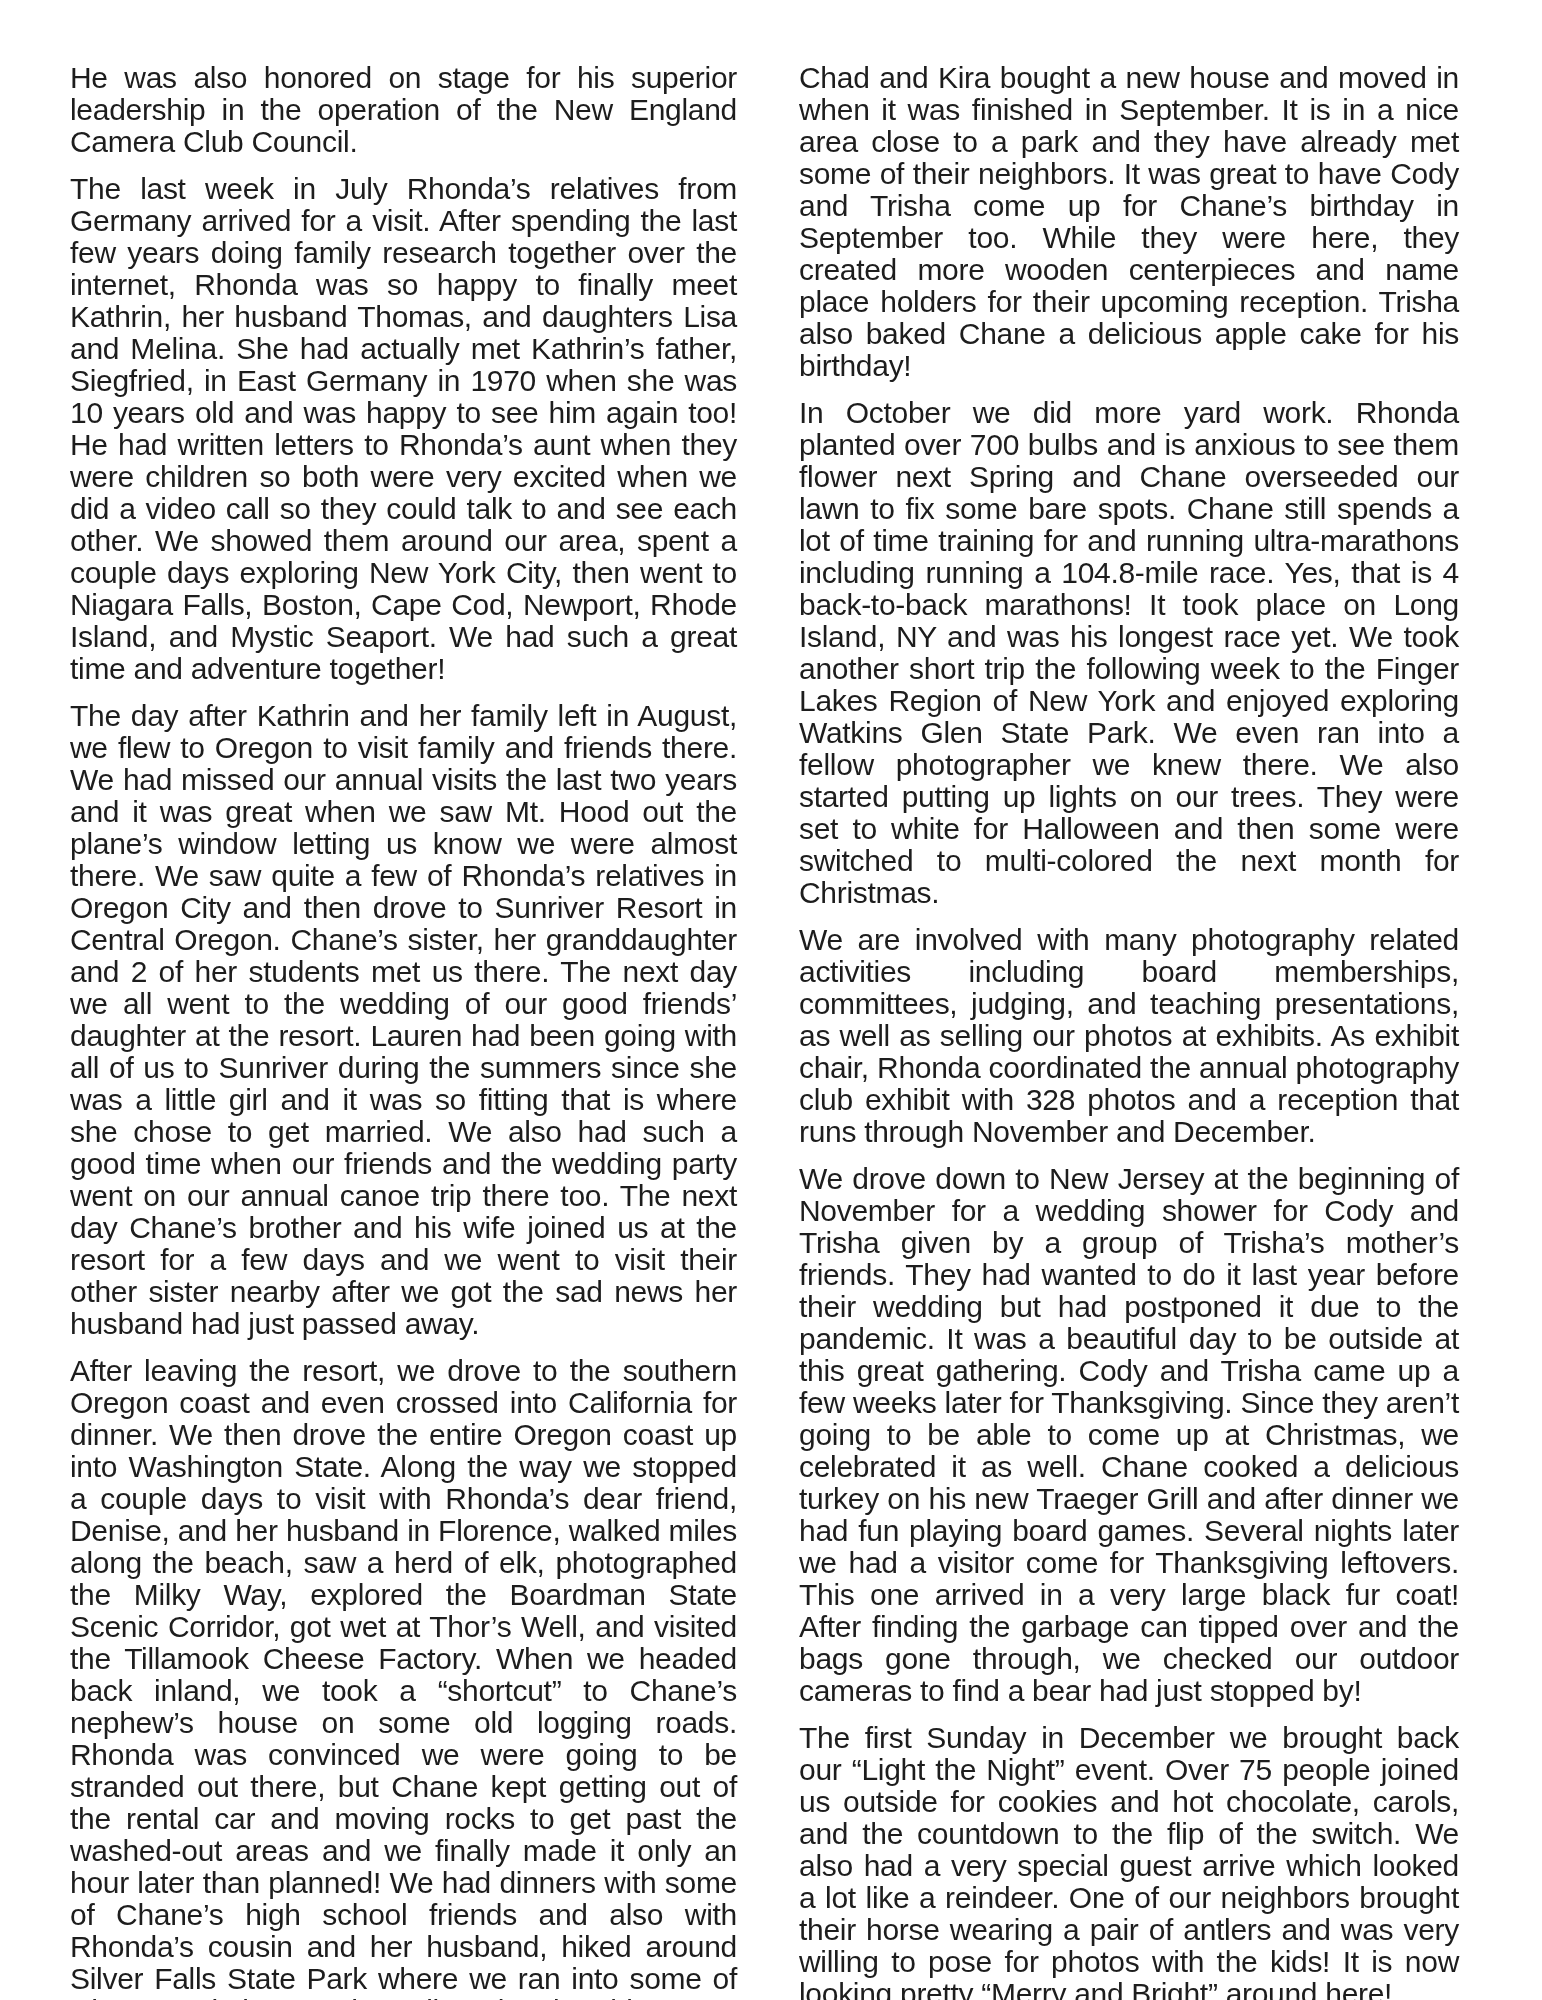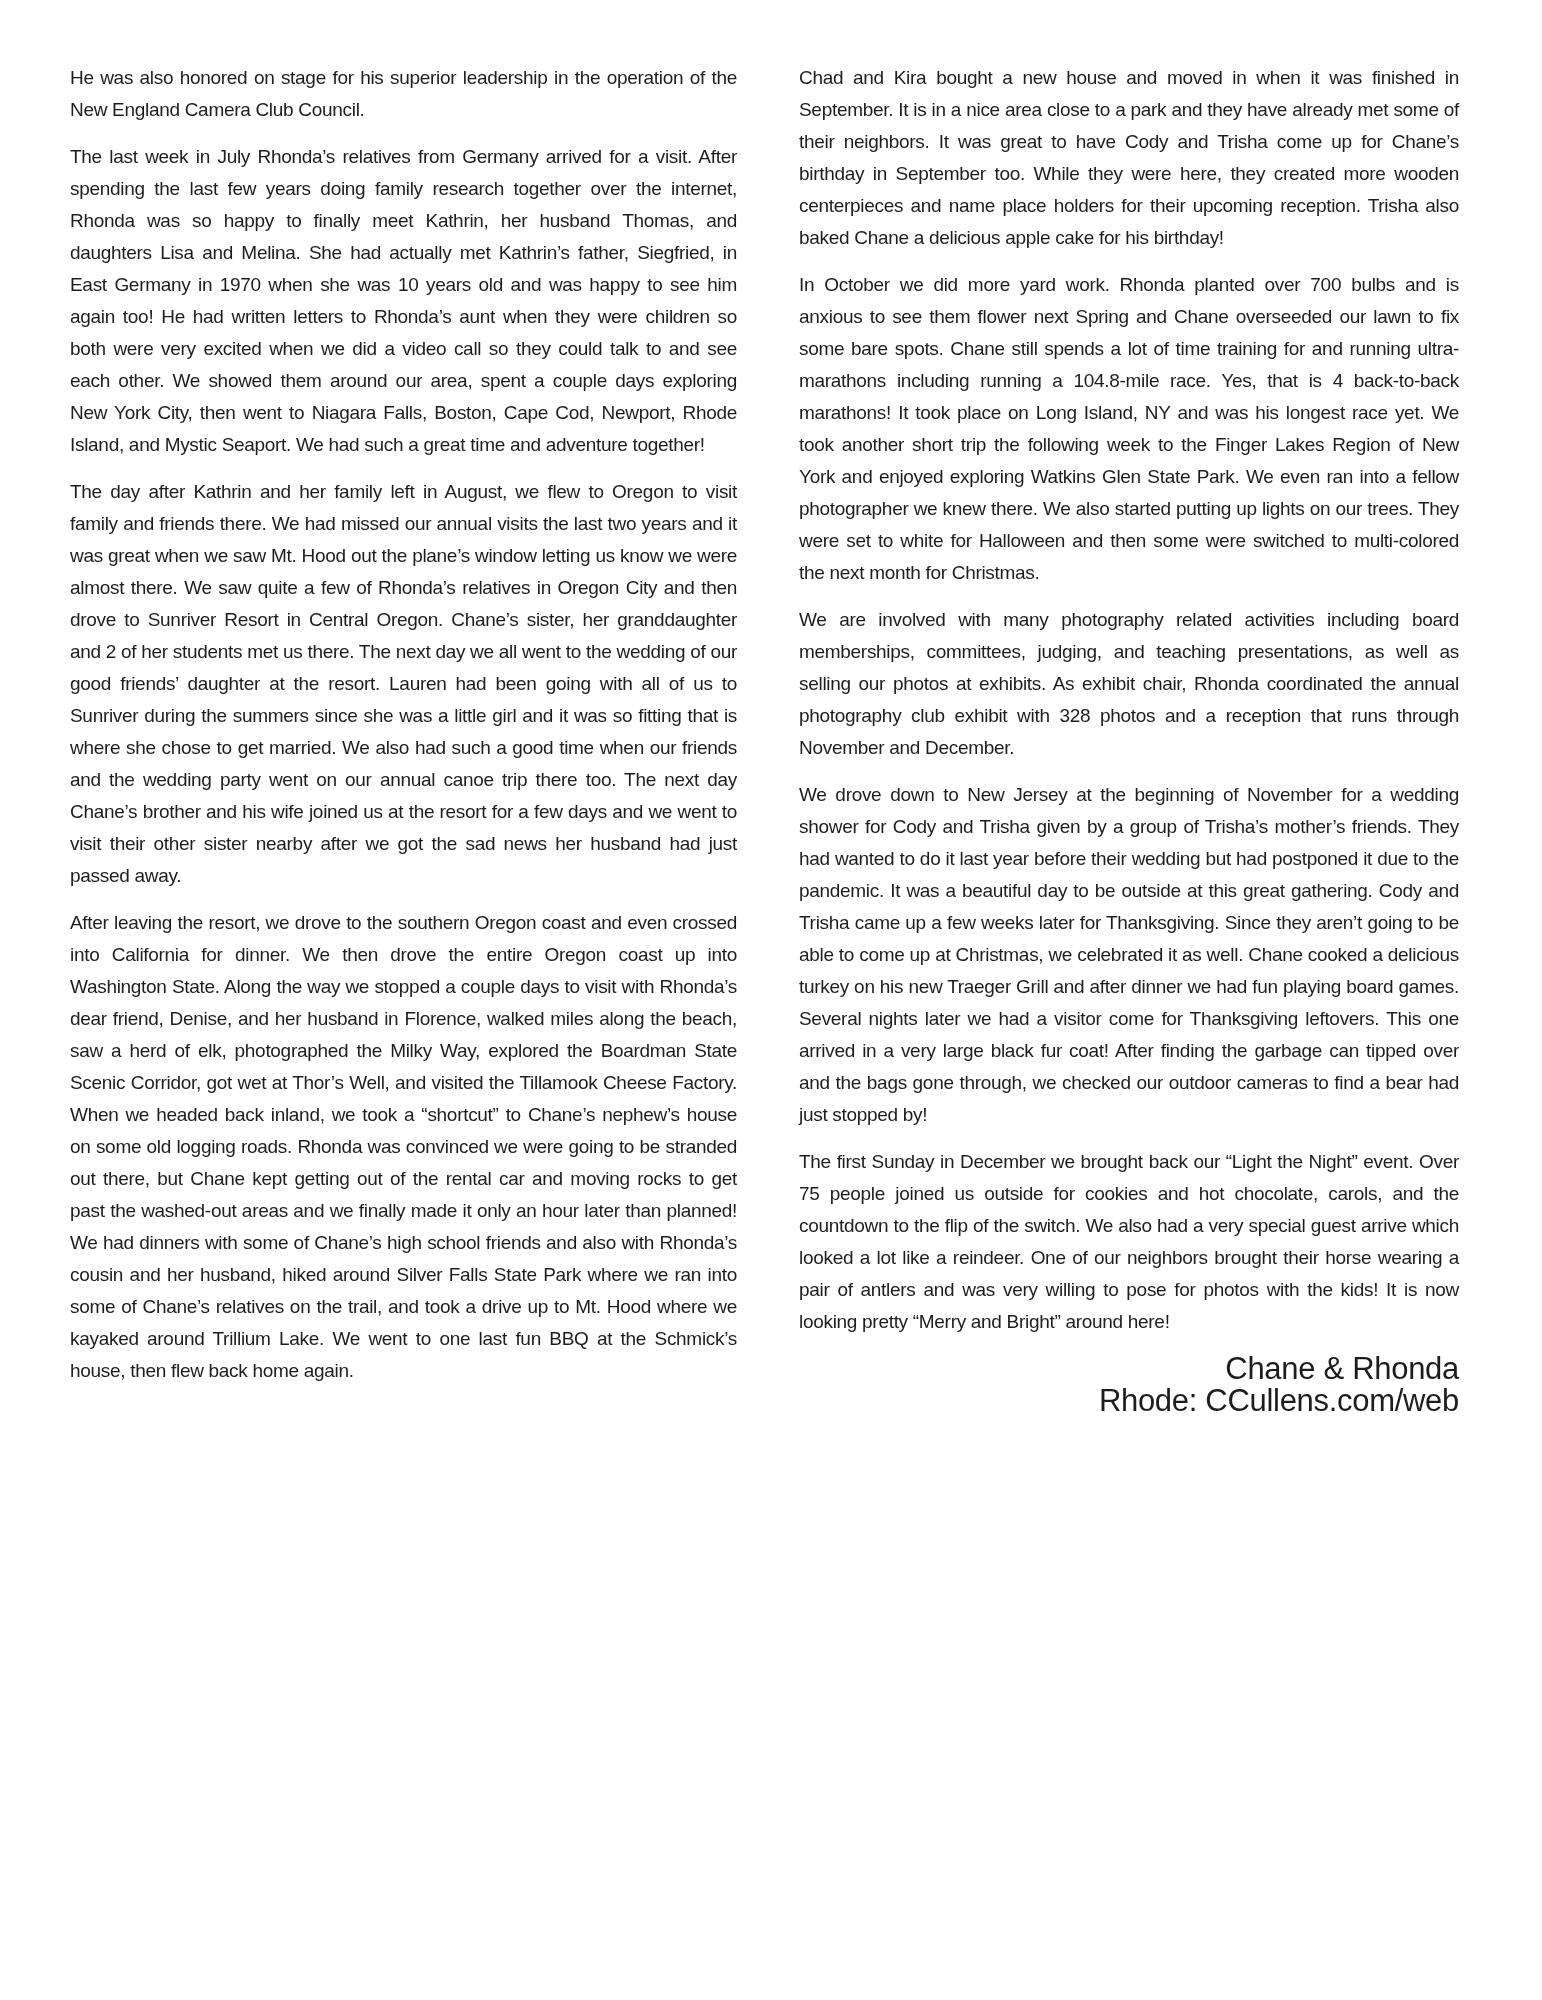--- a/index.html
+++ b/index.html
@@ -20,21 +20,21 @@
     position: absolute;
     top: 62px;
     left: 70px;
     display: flex;
     gap: 62px;
   }
   .column-left  { width: 667px; }
   .column-right { width: 660px; }
   .column p {
     margin: 0 0 15px 0;
-    font-size: 19px;
+    font-size: 30px;
     line-height: 32px;
     letter-spacing: -0.3px;
     text-align: justify;
     text-justify: inter-word;
   }
   .signature {
     font-size: 31px;
     line-height: 32px;
     letter-spacing: -0.3px;
     text-align: right;

